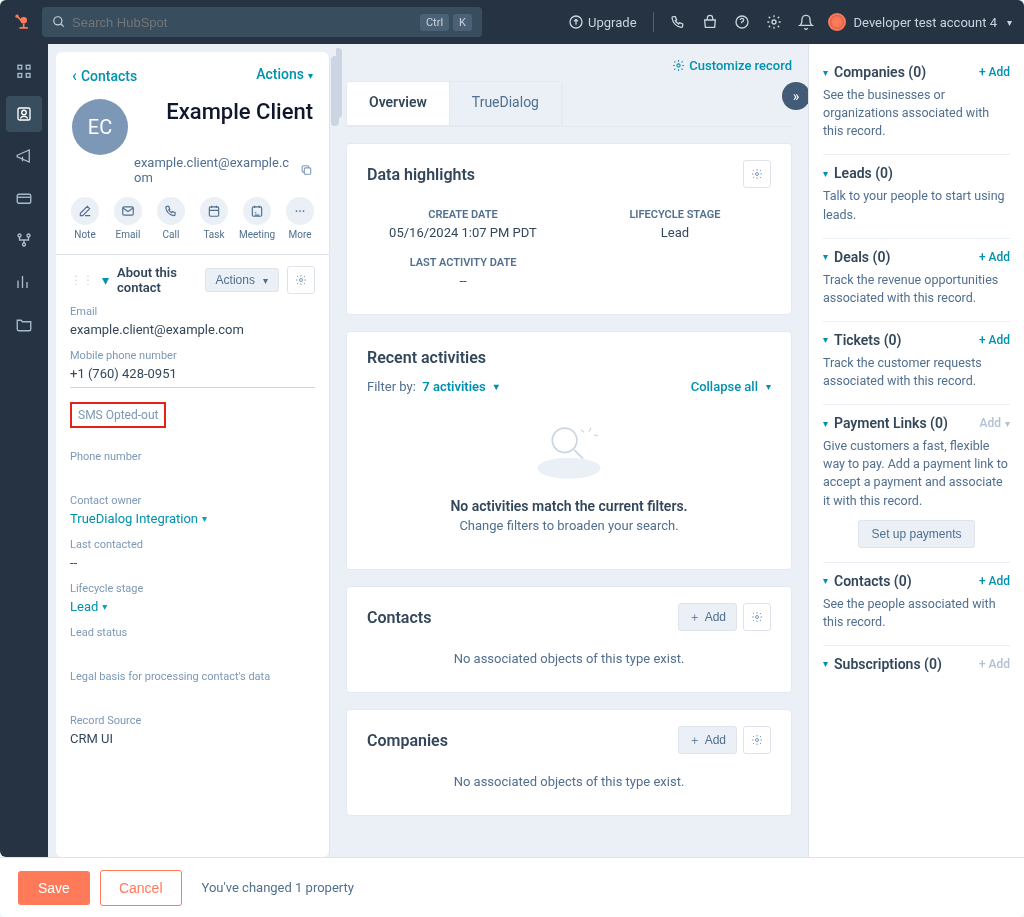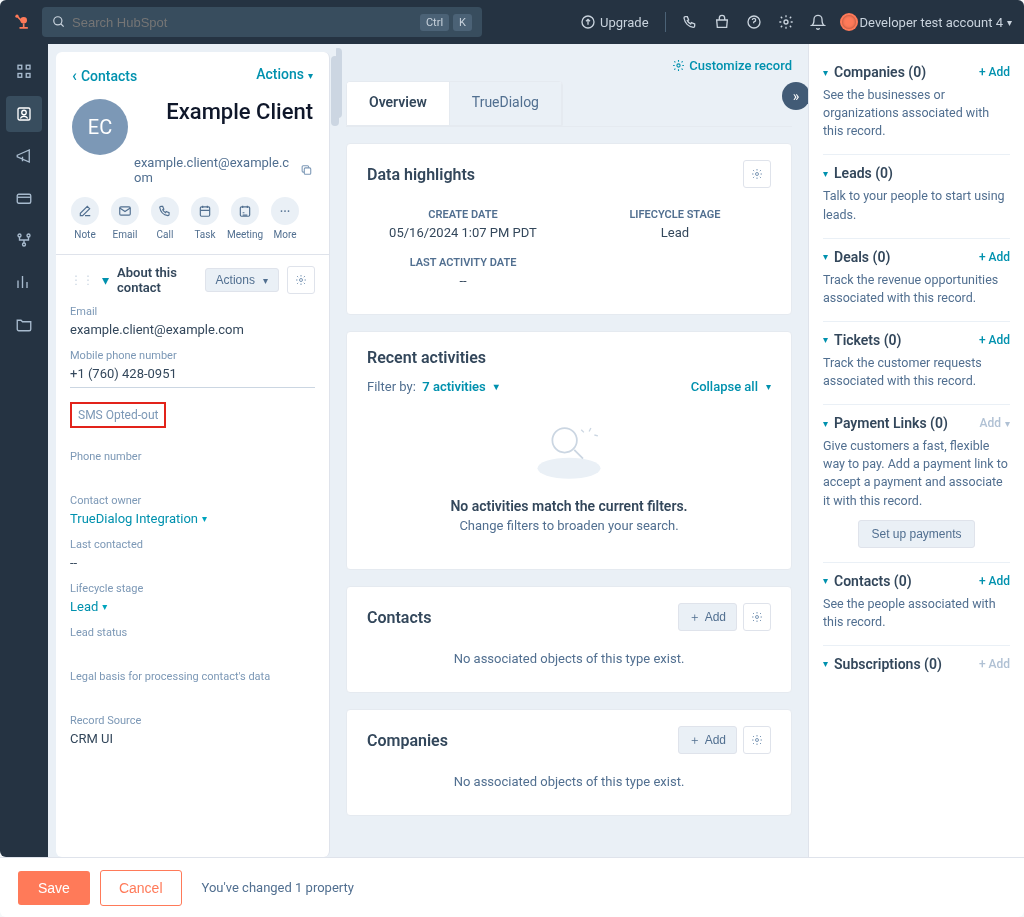--- a/index.html
+++ b/index.html
@@ -8,21 +8,21 @@
 
 .topnav { height: 44px; background: #253342; display: flex; align-items: center; padding: 0 12px; gap: 10px; color: #c9d3dd; border-radius: 6px 6px 0 0; }
 .logo { width: 20px; height: 20px; color: #ff7a59; }
 .search-wrap { flex: 1; display: flex; align-items: center; background: #384d5e; border-radius: 4px; height: 30px; padding: 0 10px; max-width: 440px; position: relative; }
 .search-wrap input { flex: 1; background: transparent; border: none; outline: none; color: #c9d3dd; font-size: 13px; margin-left: 6px; }
 .search-kbd { display: flex; gap: 4px; }
 .search-kbd span { background: #4b6276; color: #c9d3dd; font-size: 11px; padding: 2px 6px; border-radius: 3px; }
 .topnav-right { display: flex; align-items: center; gap: 16px; margin-left: auto; font-size: 13px; }
 .topnav-right .ic { width: 16px; height: 16px; color: #c9d3dd; }
 .topnav-sep { width: 1px; height: 20px; background: #4b6276; }
-.acct { display: flex; align-items: center; gap: 4px; cursor: pointer; }
+.acct { display: flex; align-items: center; gap: 10px; cursor: pointer; }
 .acct-dot { width: 14px; height: 14px; border-radius: 50%; background: #ff7a59; box-shadow: 0 0 0 2px #ff7a59, inset 0 0 3px rgba(0,0,0,0.4); }
 
 
 .leftrail { position: absolute; top: 44px; left: 0; width: 48px; bottom: 60px; background: #253342; display: flex; flex-direction: column; align-items: center; padding-top: 10px; gap: 6px; border-radius: 0 0 0 6px; }
 .leftrail .rail-btn { width: 36px; height: 36px; display: flex; align-items: center; justify-content: center; border-radius: 4px; color: #a8bbce; cursor: pointer; }
 .leftrail .rail-btn.active { background: #384d5e; color: #fff; }
 .leftrail .rail-btn svg { width: 18px; height: 18px; }
 
 
 .content { position: absolute; top: 44px; left: 48px; right: 0; bottom: 60px; display: flex; background: #eaf0f6; }
@@ -36,21 +36,21 @@
 
 
 .crumb-row { display: flex; justify-content: space-between; padding: 14px 16px 6px; font-size: 14px; }
 .crumb { color: #0091ae; font-weight: 500; cursor: pointer; }
 .actions-dd { color: #0091ae; font-weight: 500; cursor: pointer; }
 .person-row { display: flex; gap: 10px; padding: 8px 16px 10px; text-align: right; }
 .avatar { width: 56px; height: 56px; border-radius: 50%; background: #7c98b6; color: #fff; display: flex; align-items: center; justify-content: center; font-size: 20px; font-weight: 400; }
 .person-name { font-size: 22px; font-weight: 500; color: #0f172a; line-height: 1.15; }
 .person-email-row { display: flex; align-items: center; gap: 6px; font-size: 13px; color: #516f90; }
 .copy-ic { color: #7c98b6; cursor: pointer; }
-.action-icons { display: flex; gap: 6px; padding: 6px 12px 14px; justify-content: flex-start; }
+.action-icons { display: flex; padding: 6px 12px 14px; justify-content: space-between; }
 .action-ic { display: flex; flex-direction: column; align-items: center; gap: 4px; font-size: 10px; color: #516f90; cursor: pointer; width: 34px; }
 .action-ic .circ { width: 28px; height: 28px; border-radius: 50%; background: #eaf0f6; display: flex; align-items: center; justify-content: center; color: #516f90; }
 
 .about-card { border-top: 1px solid #dfe3eb; padding: 10px 14px 16px; }
 .about-head { display: flex; align-items: center; gap: 8px; margin-bottom: 8px; }
 .about-head .drag { color: #cbd6e2; font-size: 12px; cursor: grab; }
 .about-head .carat { color: #0091ae; cursor: pointer; }
 .about-title { font-weight: 600; font-size: 13px; flex: 1; }
 .btn-sm { background: #eaf0f6; border: 1px solid #dfe3eb; padding: 4px 10px; font-size: 12px; border-radius: 3px; color: #516f90; cursor: pointer; display: inline-flex; align-items: center; gap: 4px; }
 .icon-btn-sm { width: 28px; height: 28px; border: 1px solid #dfe3eb; background: #fff; border-radius: 3px; display: flex; align-items: center; justify-content: center; color: #7c98b6; cursor: pointer; }

